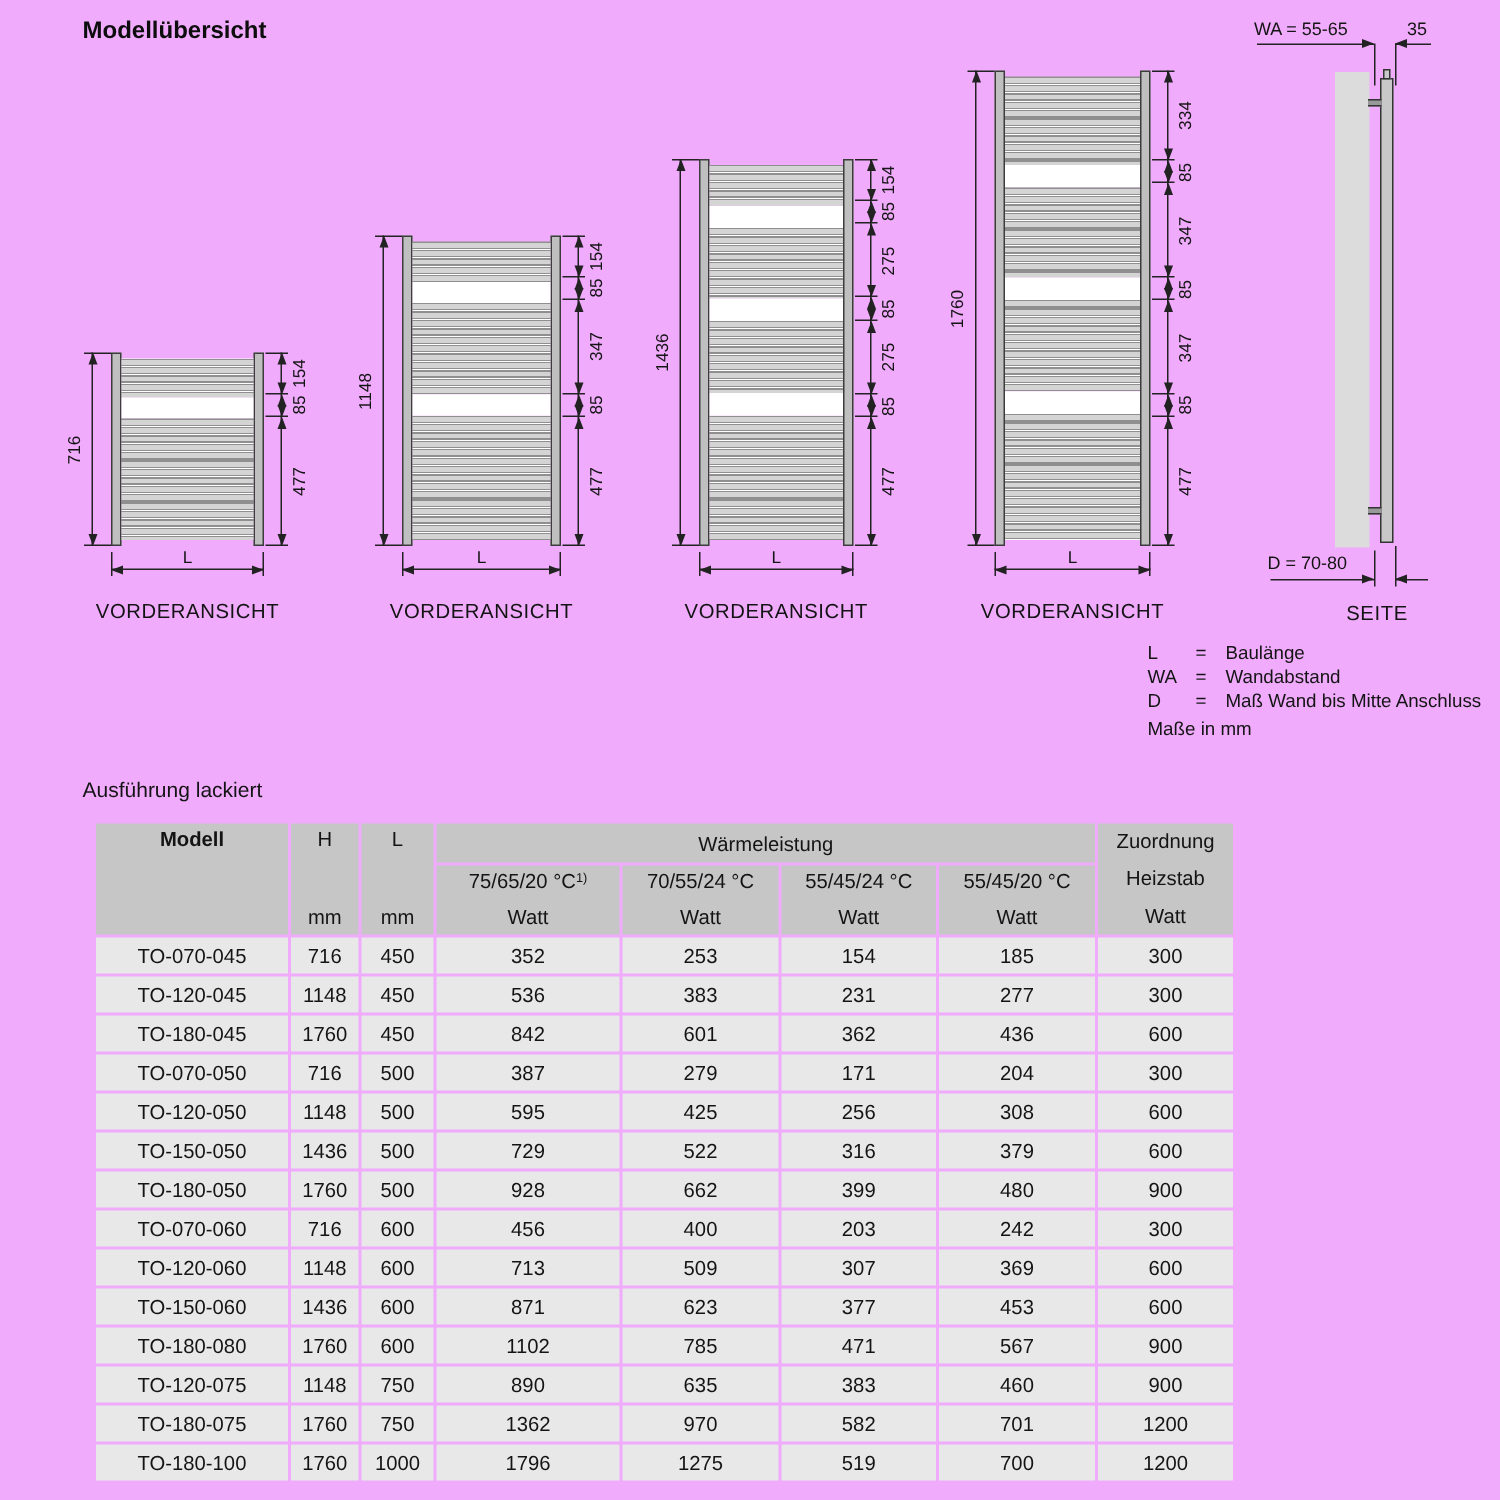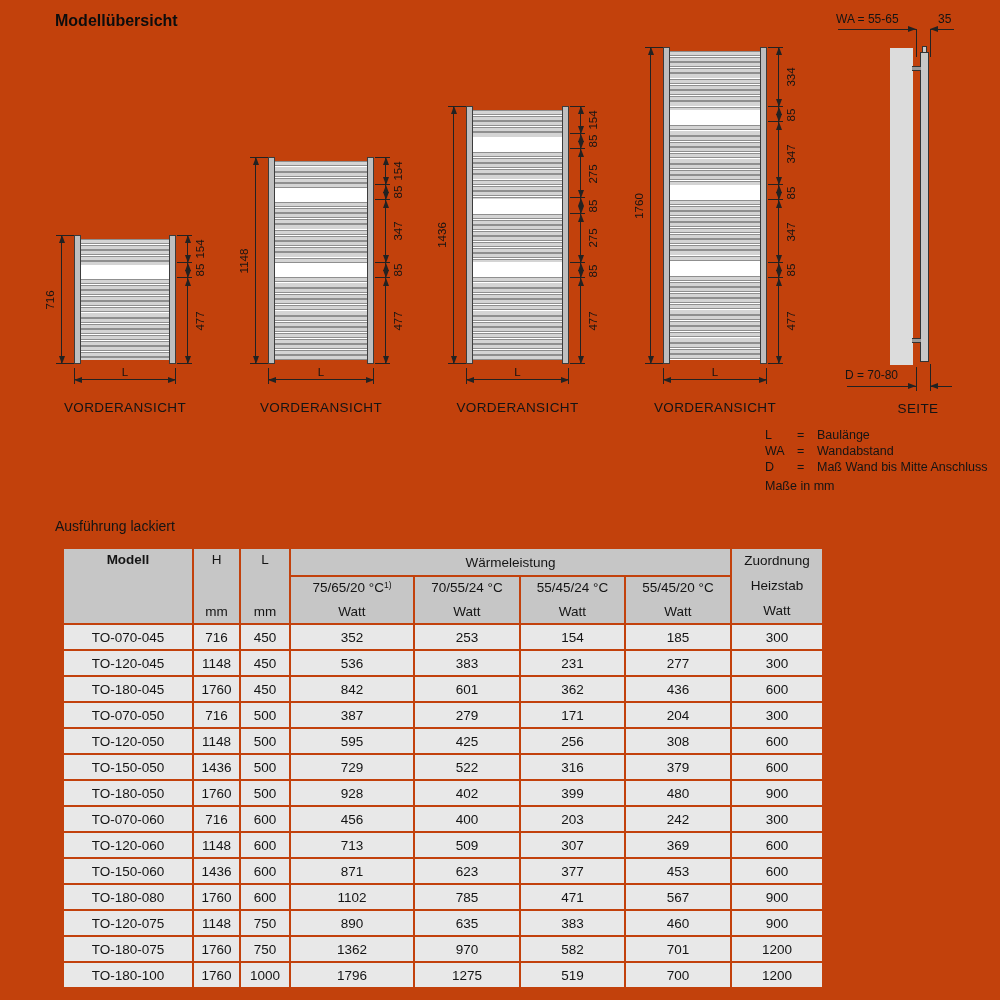--- a/index.html
+++ b/index.html
@@ -1,16 +1,16 @@
 <!DOCTYPE html>
 <html><head>
 <meta charset="utf-8">
 <style>
   html,body{margin:0;padding:0;background:#fff;}
-  .page{position:relative;width:1000px;height:1000px;background:#c2410c;overflow:hidden;
+  .page{position:relative;width:1000px;height:1000px;background:#f0abfc;overflow:hidden;
         font-family:"Liberation Sans", sans-serif;color:#111;}
   .doc-title{position:absolute;left:55px;top:12px;font-size:16px;font-weight:bold;color:#0d0d0d;}
   .section-heading{position:absolute;left:55px;top:483px;font-size:15.5px;font-weight:bold;color:#0d0d0d;}
   .finish-note{position:absolute;left:55px;top:518px;font-size:14px;color:#141414;}
 
   
   #diagram-area{position:absolute;left:0;top:0;width:1000px;height:500px;}
   .rad-body{position:absolute;}
   .rad-bar{position:absolute;top:0;bottom:0;width:7px;background:#bfbfbf;border:1px solid #3c3c3c;box-sizing:border-box;}
   .tube-col{position:absolute;left:7px;right:7px;top:4px;bottom:4px;display:flex;flex-direction:column;}
@@ -438,21 +438,21 @@
             <td>522</td>
             <td>316</td>
             <td>379</td>
             <td>600</td>
           </tr>
           <tr>
             <td class="model">TO-180-050</td>
             <td>1760</td>
             <td>500</td>
             <td>928</td>
-            <td>402</td>
+            <td>662</td>
             <td>399</td>
             <td>480</td>
             <td>900</td>
           </tr>
           <tr>
             <td class="model">TO-070-060</td>
             <td>716</td>
             <td>600</td>
             <td>456</td>
             <td>400</td>

